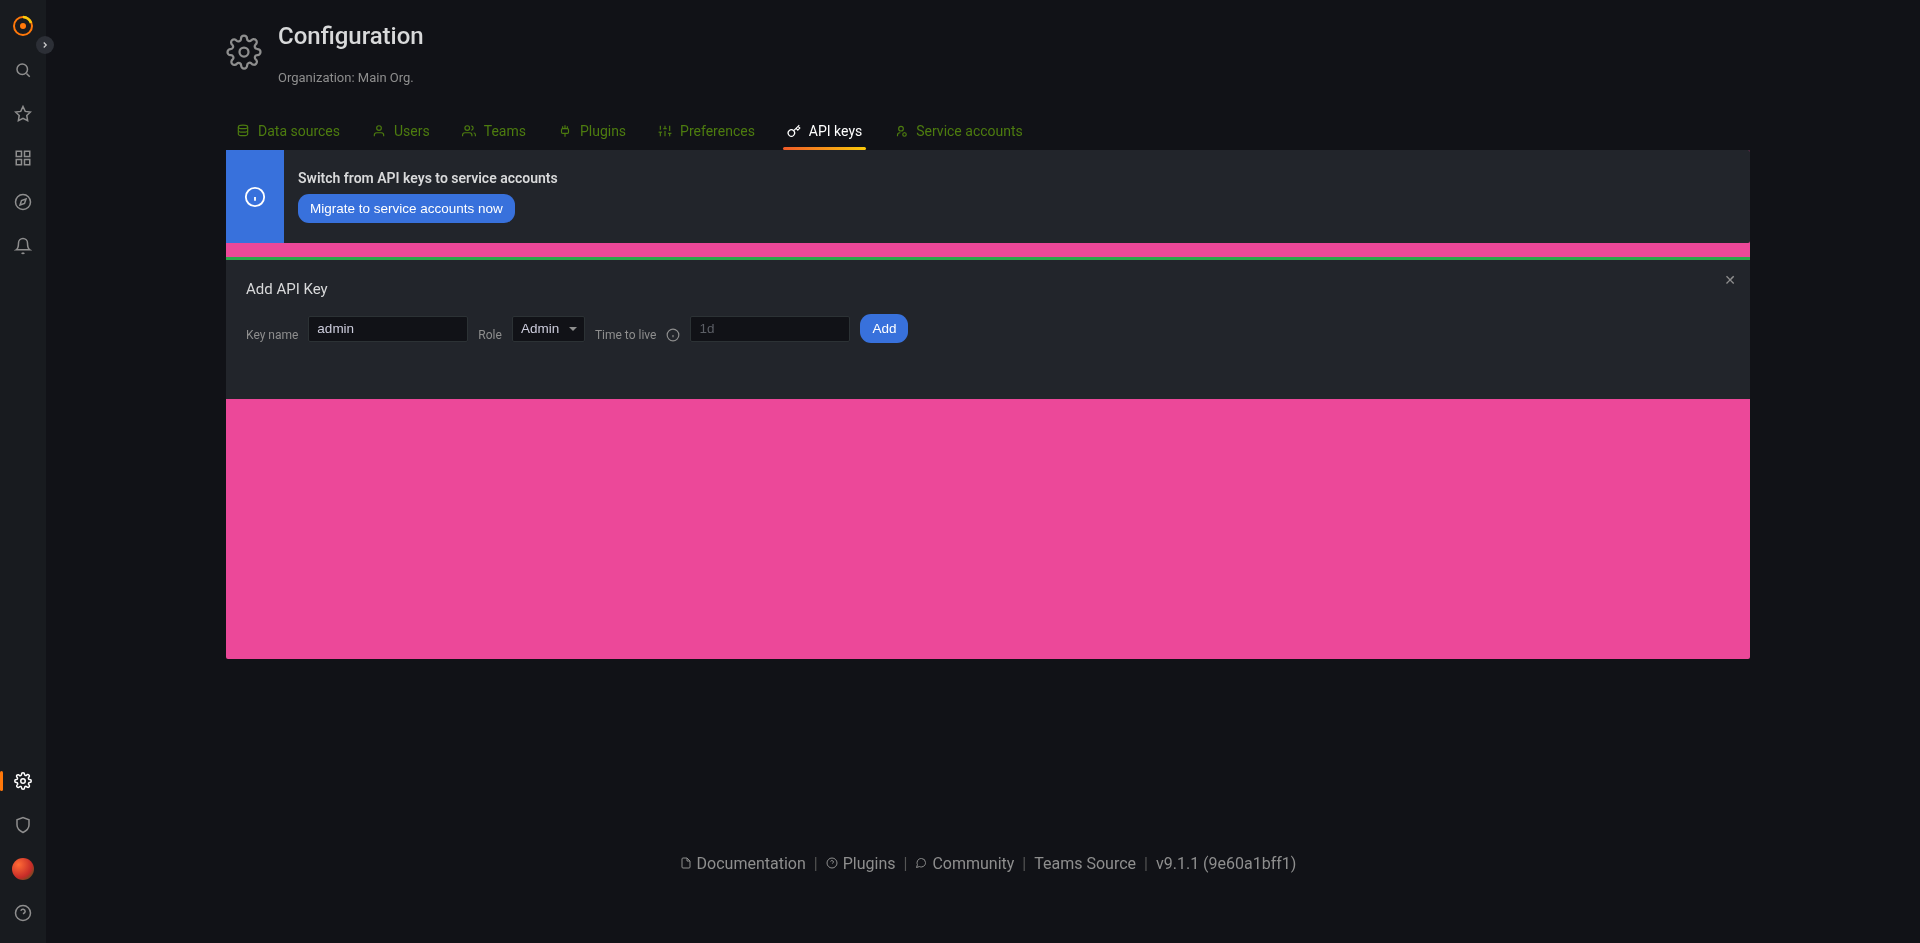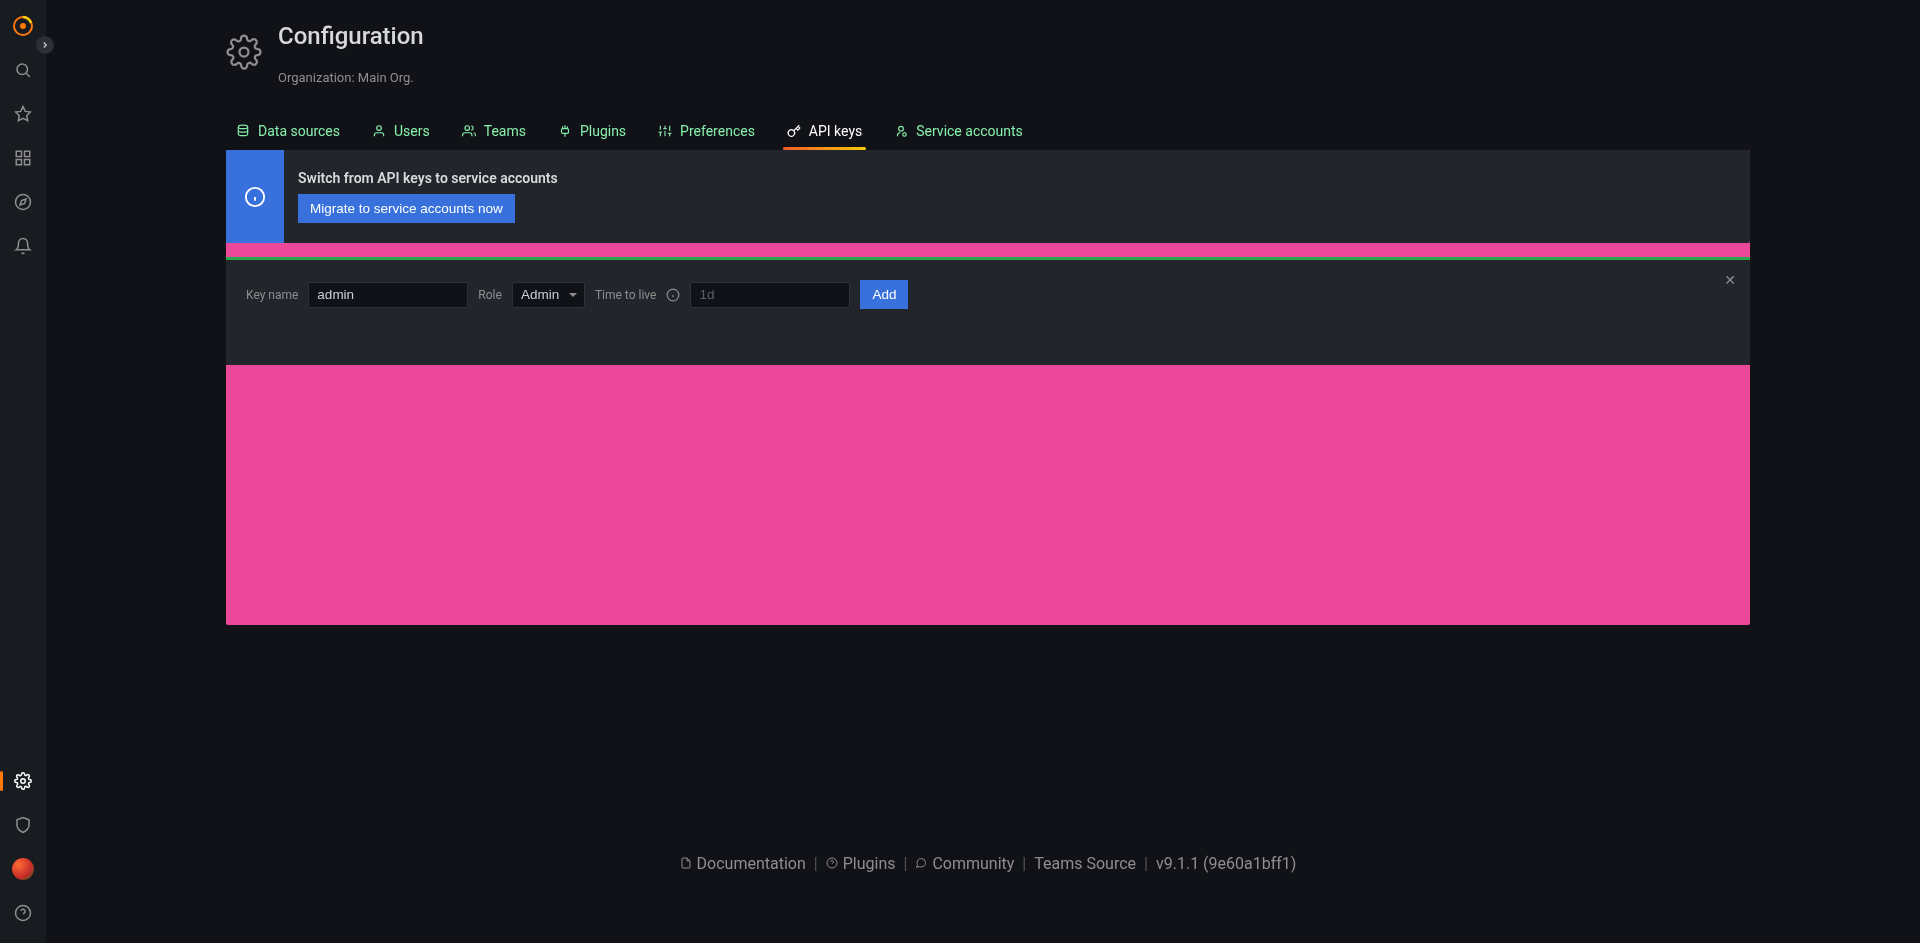--- a/index.html
+++ b/index.html
@@ -89,21 +89,21 @@
   .tabs {
     display: flex; gap: 24px;
     border-bottom: 1px solid transparent;
     margin-top: 18px;
     margin-bottom: 0;
     padding-left: 6px;
   }
   .tab {
     display: flex; align-items: center; gap: 8px;
     padding: 8px 4px 10px 4px;
-    color: #86efac;
+    color: #4d7c0f;
     cursor: pointer;
     font-size: 14px;
     position: relative;
   }
   .tab svg { width: 14px; height: 14px; }
   .tab.active { color: #fff; }
   .tab.active::after {
     content: "";
     position: absolute;
     left: 0; right: 0; bottom: -1px;
@@ -137,21 +137,21 @@
     padding: 20px 30px 20px 14px;
     flex: 1;
   }
   .info-banner .title { font-weight: 600; color: #d8d9da; margin-bottom: 8px; }
   .info-banner .desc { color: #8e8e8e; font-size: 13.5px; line-height: 1.4; margin-bottom: 14px; }
   .btn {
     display: inline-flex; align-items: center; justify-content: center;
     background: #3871dc;
     color: #fff;
     border: none;
-    border-radius: 0;
+    border-radius: 11px;
     padding: 7px 12px;
     font-size: 13.5px;
     font-weight: 500;
     cursor: pointer;
   }
 
   .add-panel {
     margin-top: 14px;
     background: #22252b;
     border-top: 3px solid #2ba74a;
@@ -164,21 +164,21 @@
     color: #8e8e8e;
     cursor: pointer;
     font-size: 14px;
     width: 20px; height: 20px;
     display: flex; align-items: center; justify-content: center;
   }
   .add-panel .panel-title {
     font-size: 15px; color: #d8d9da; margin-bottom: 16px; font-weight: 400;
   }
   .form-row { display: flex; align-items: center; gap: 10px; flex-wrap: wrap; }
-  .field { display: flex; align-items: center; gap: 10px; }
+  .field { display: flex; align-items: flex-end; gap: 10px; }
   .field-label { font-size: 12px; color: #8e8e8e; }
   .text-input {
     background: #111217;
     border: 1px solid #2c3235;
     color: #ccccdc;
     padding: 6px 8px;
     border-radius: 2px;
     font-size: 13.5px;
     width: 160px;
     height: 26px;
@@ -400,20 +400,21 @@
               </svg>
           </div>
           <div class="body">
             <div class="title">Switch from API keys to service accounts</div>
             <button class="btn">Migrate to service accounts now</button>
           </div>
         </div>
 
         <div class="add-panel">
           <div class="close">✕</div>
+          <div class="panel-title">Add API Key</div>
           <div class="form-row">
             <div class="field">
               <span class="field-label">Key name</span>
               <input class="text-input" value="admin" style="">
             </div>
             <div class="field">
               <span class="field-label">Role</span>
               <span class="select-wrap">
                 <select class="select">
                   <option>Admin</option>

